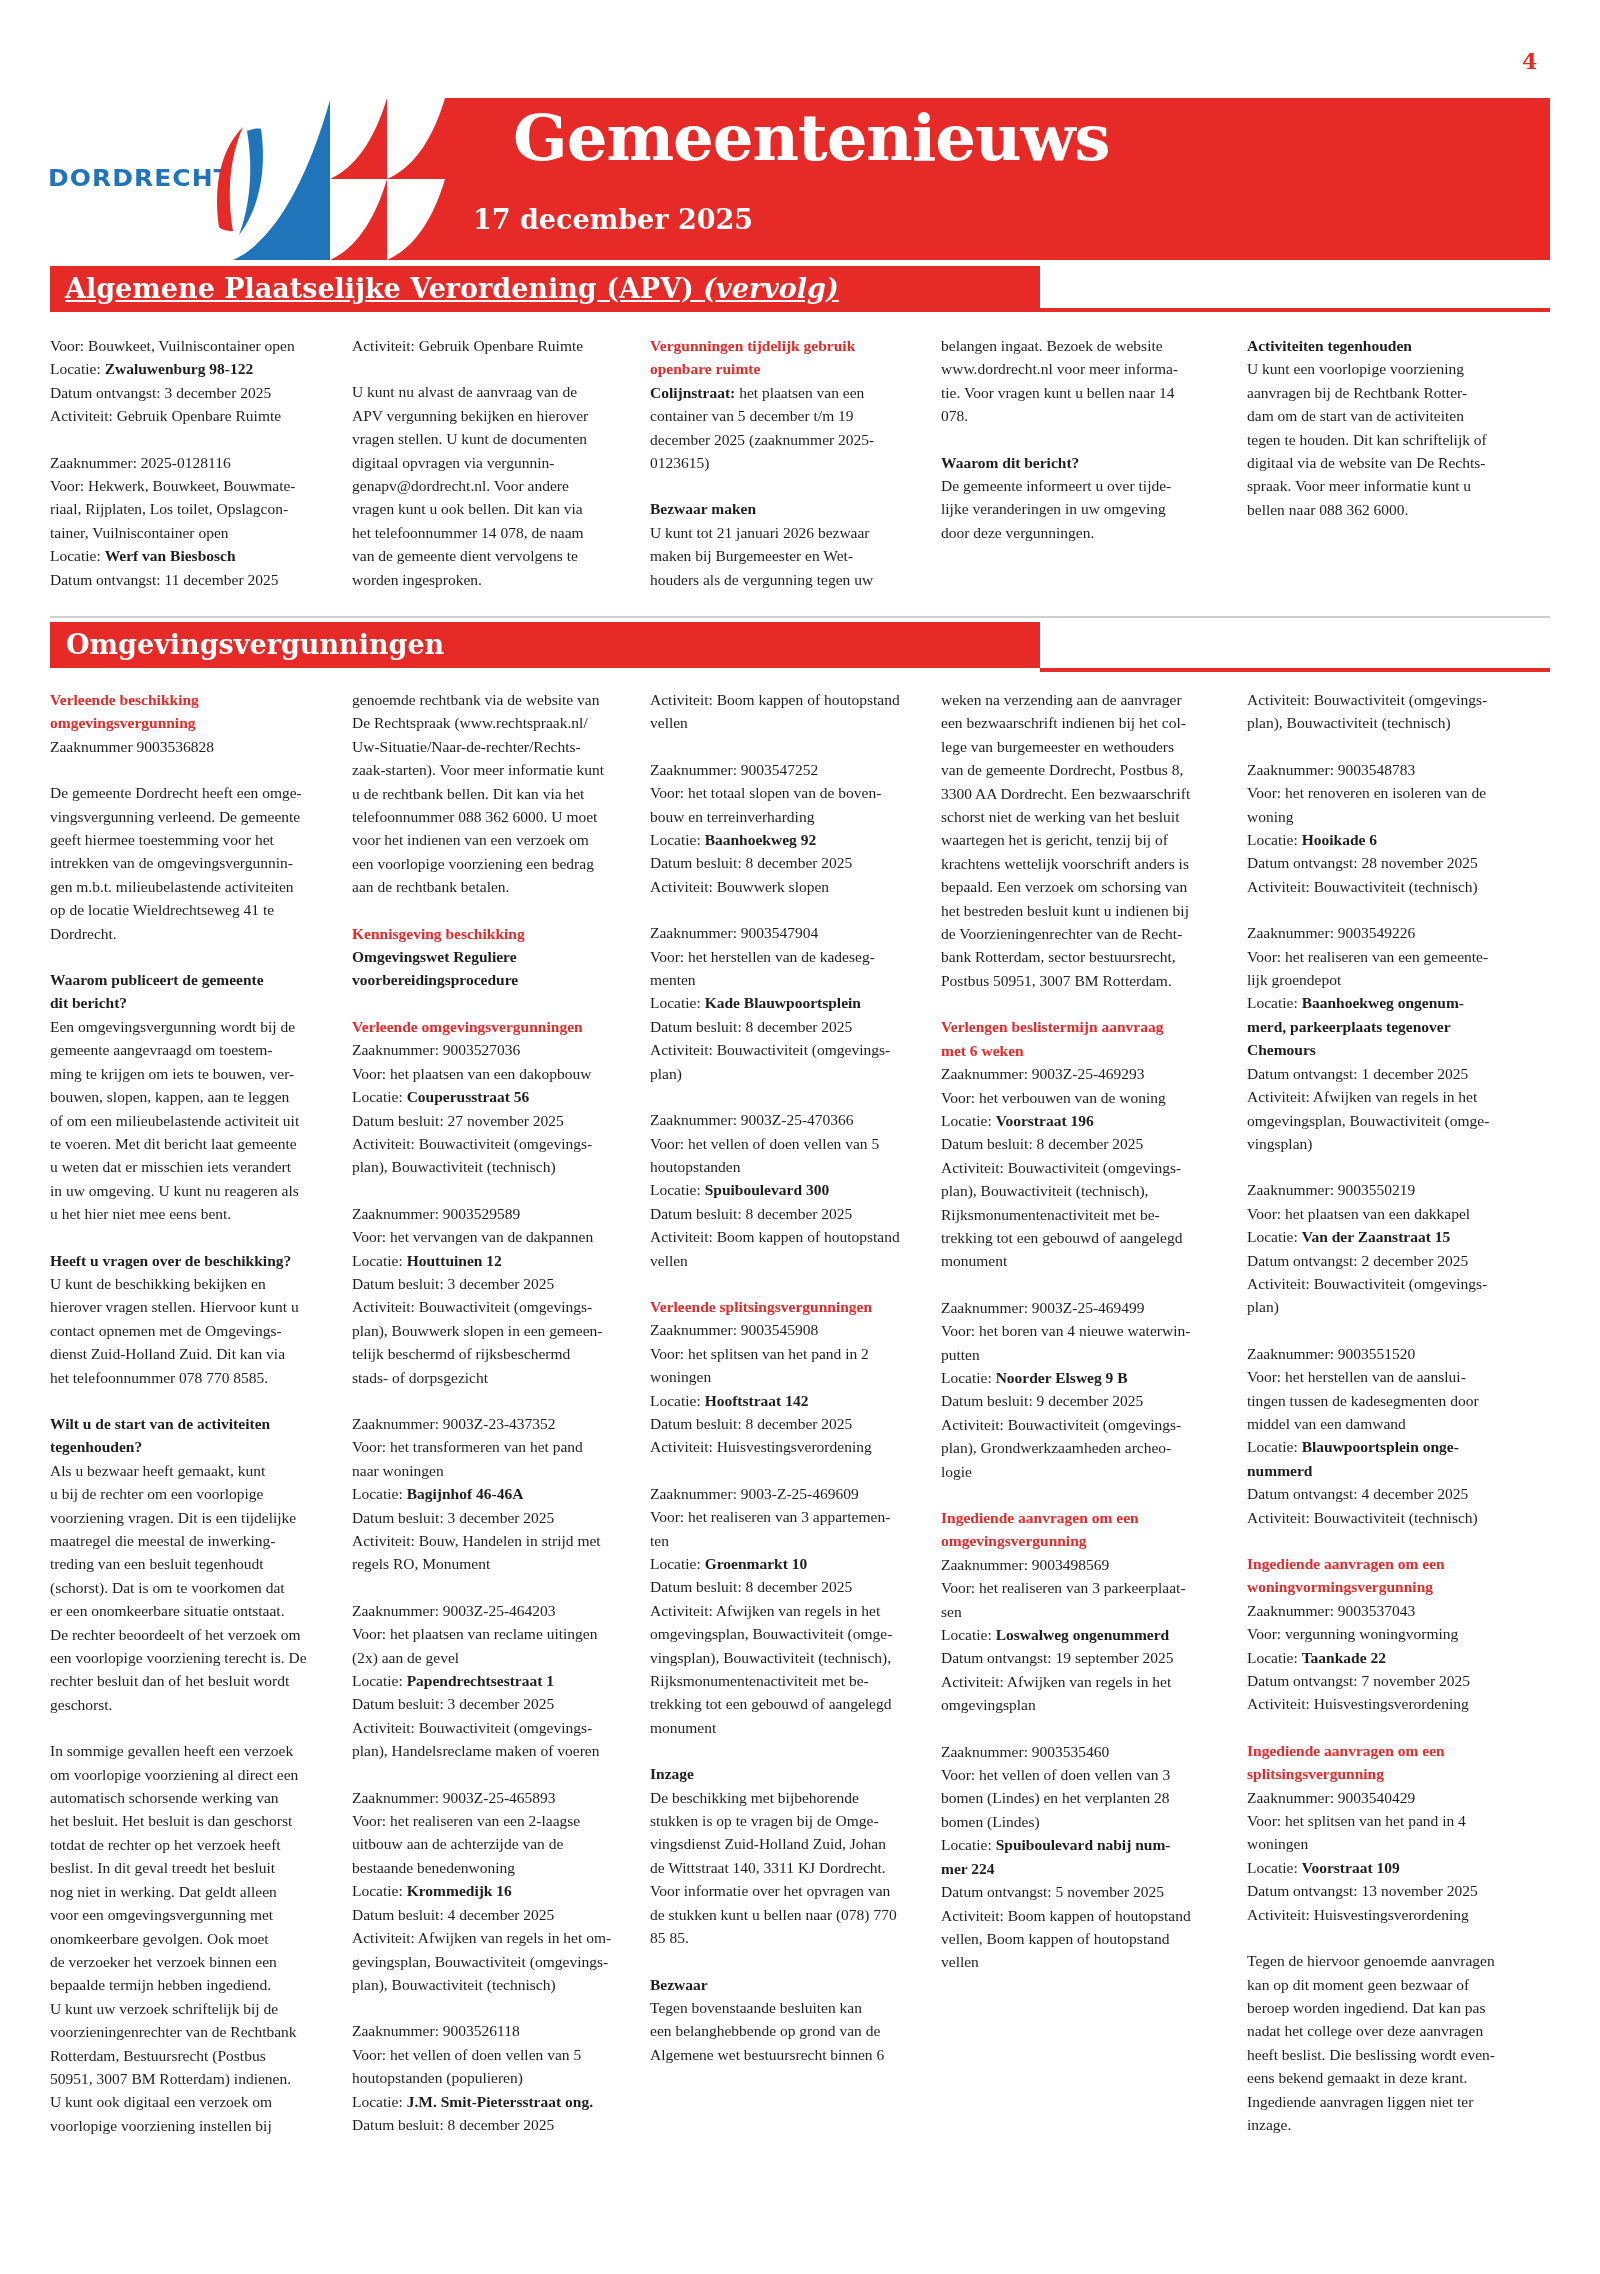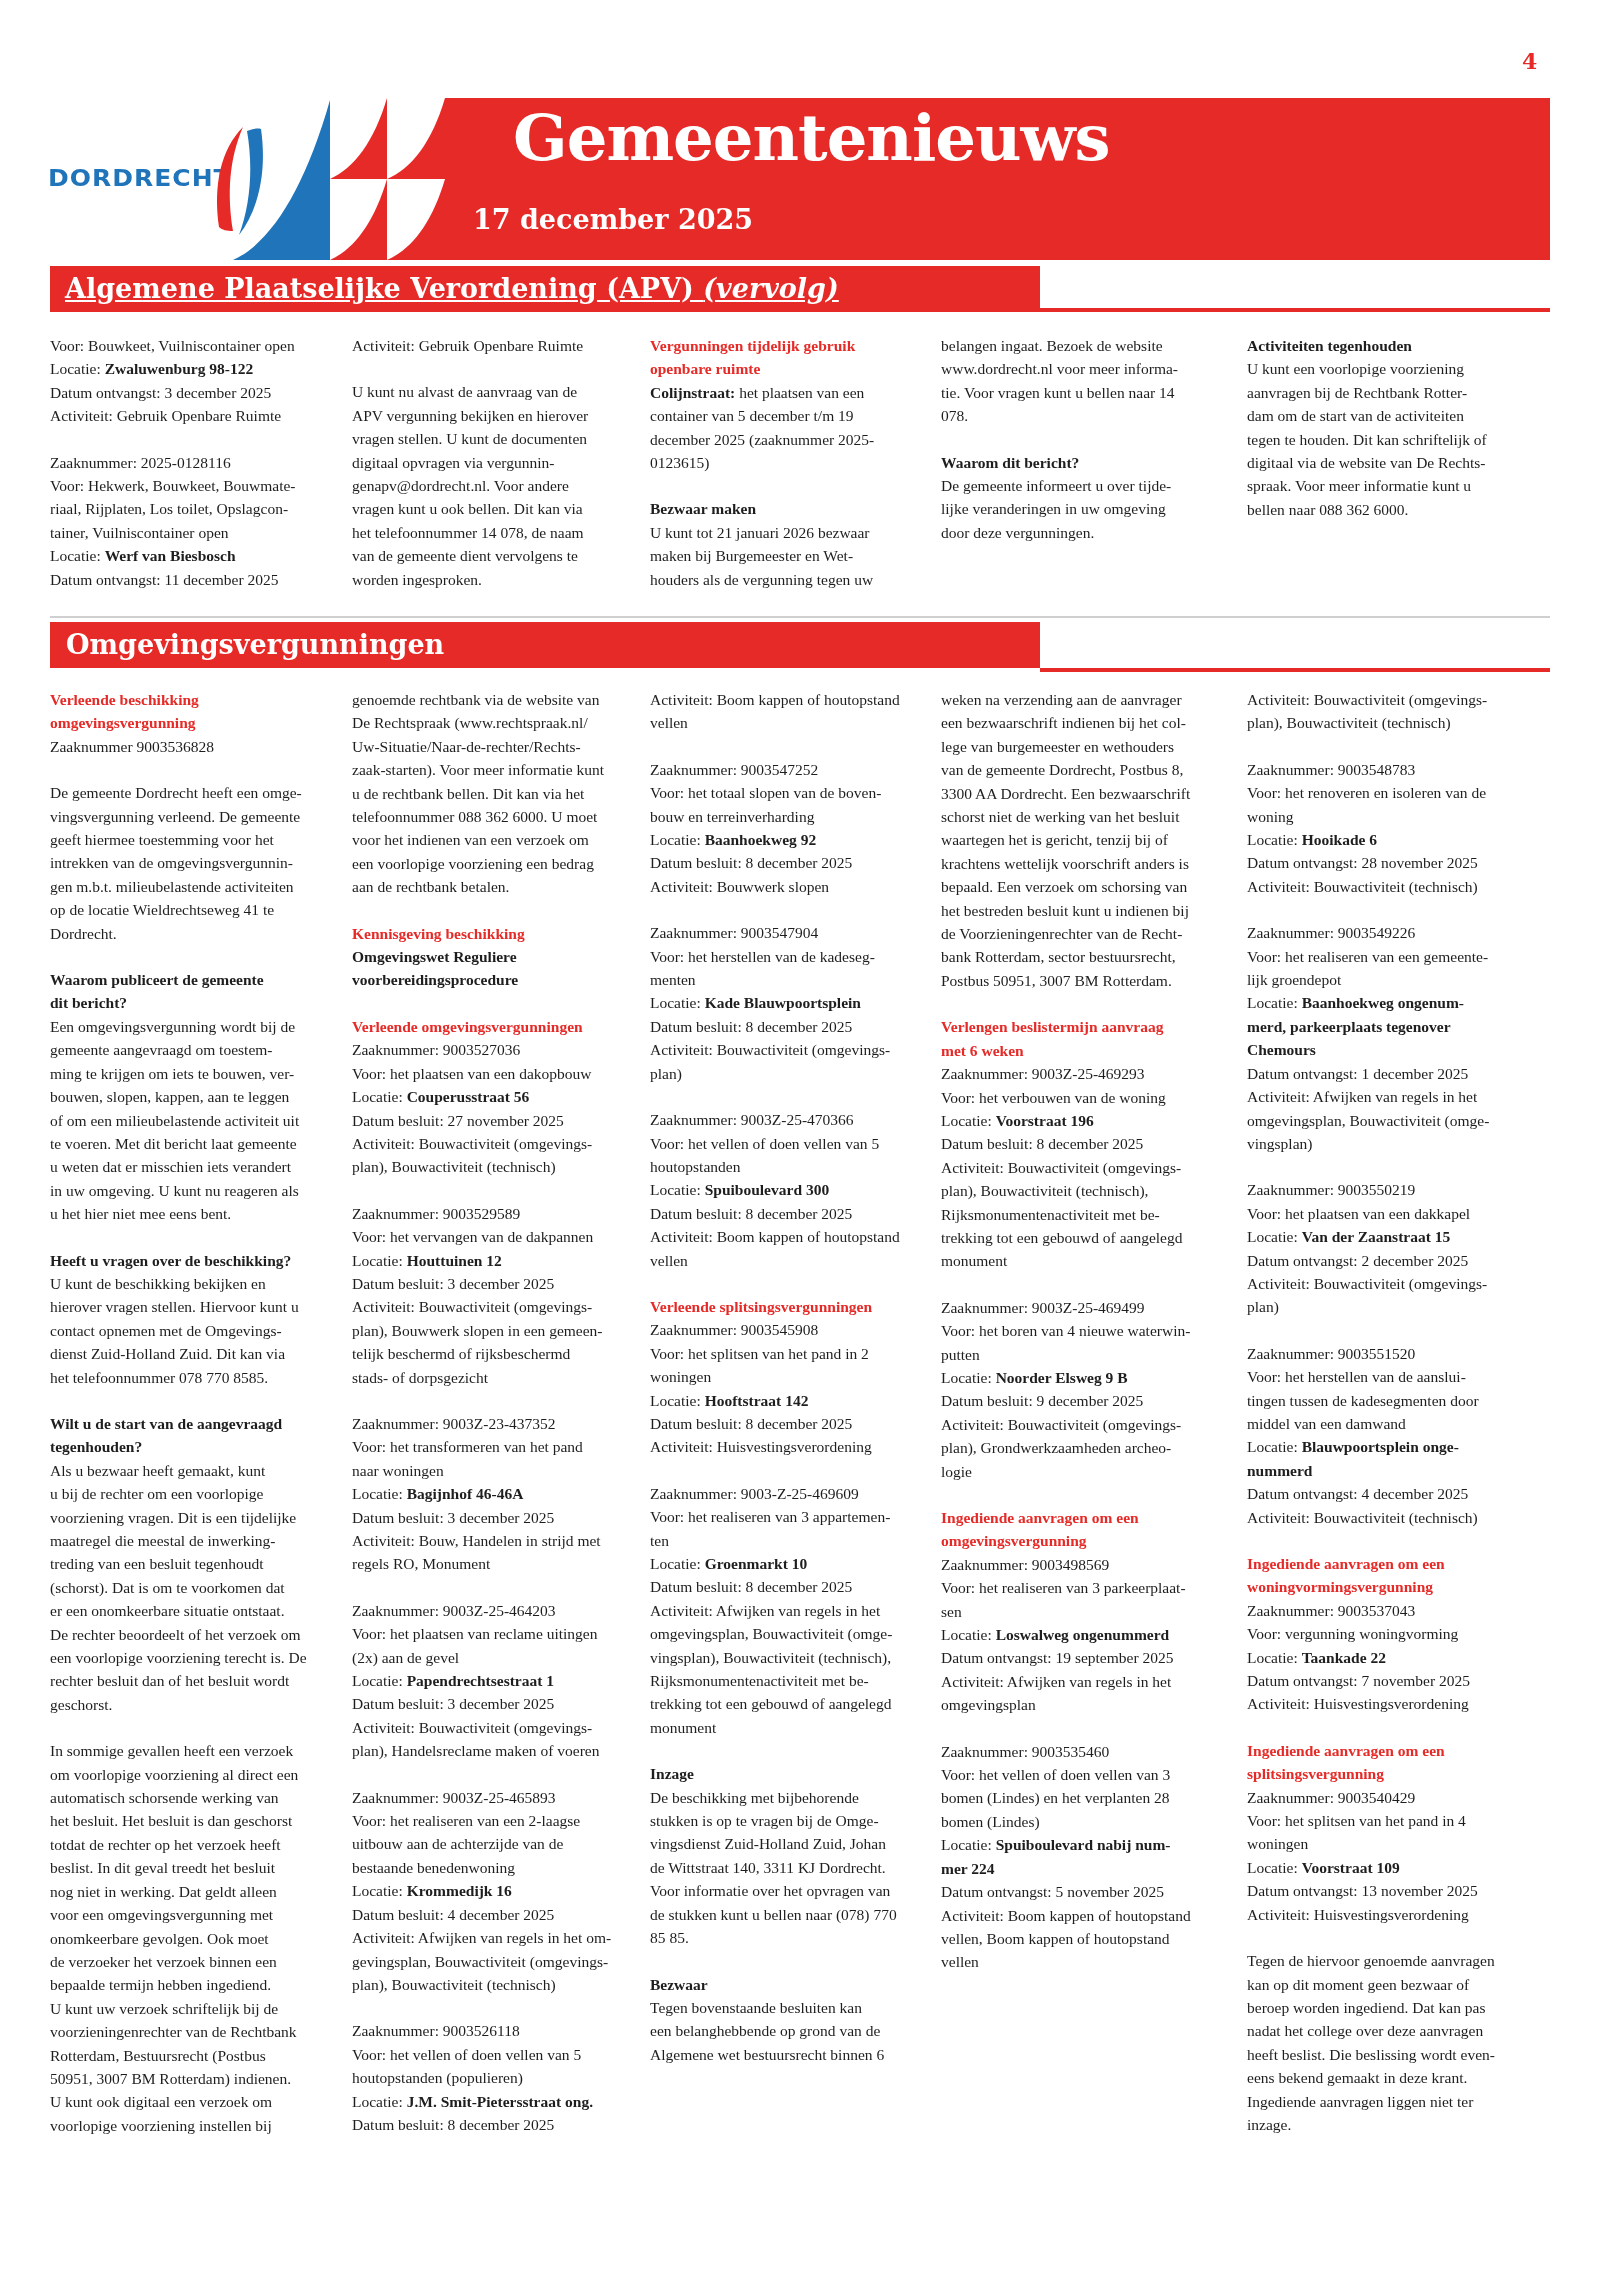--- a/index.html
+++ b/index.html
@@ -172,21 +172,21 @@
 in uw omgeving. U kunt nu reageren als
 u het hier niet mee eens bent.</div>
         <div class="para spacer"></div>
         <div class="para bold">Heeft u vragen over de beschikking?</div>
         <div class="para normal">U kunt de beschikking bekijken en
 hierover vragen stellen. Hiervoor kunt u
 contact opnemen met de Omgevings-
 dienst Zuid-Holland Zuid. Dit kan via
 het telefoonnummer 078 770 8585.</div>
         <div class="para spacer"></div>
-        <div class="para bold">Wilt u de start van de aangevraagd
+        <div class="para bold">Wilt u de start van de activiteiten
 tegenhouden?</div>
         <div class="para normal">Als u bezwaar heeft gemaakt, kunt
 u bij de rechter om een voorlopige
 voorziening vragen. Dit is een tijdelijke
 maatregel die meestal de inwerking-
 treding van een besluit tegenhoudt
 (schorst). Dat is om te voorkomen dat
 er een onomkeerbare situatie ontstaat.
 De rechter beoordeelt of het verzoek om
 een voorlopige voorziening terecht is. De

